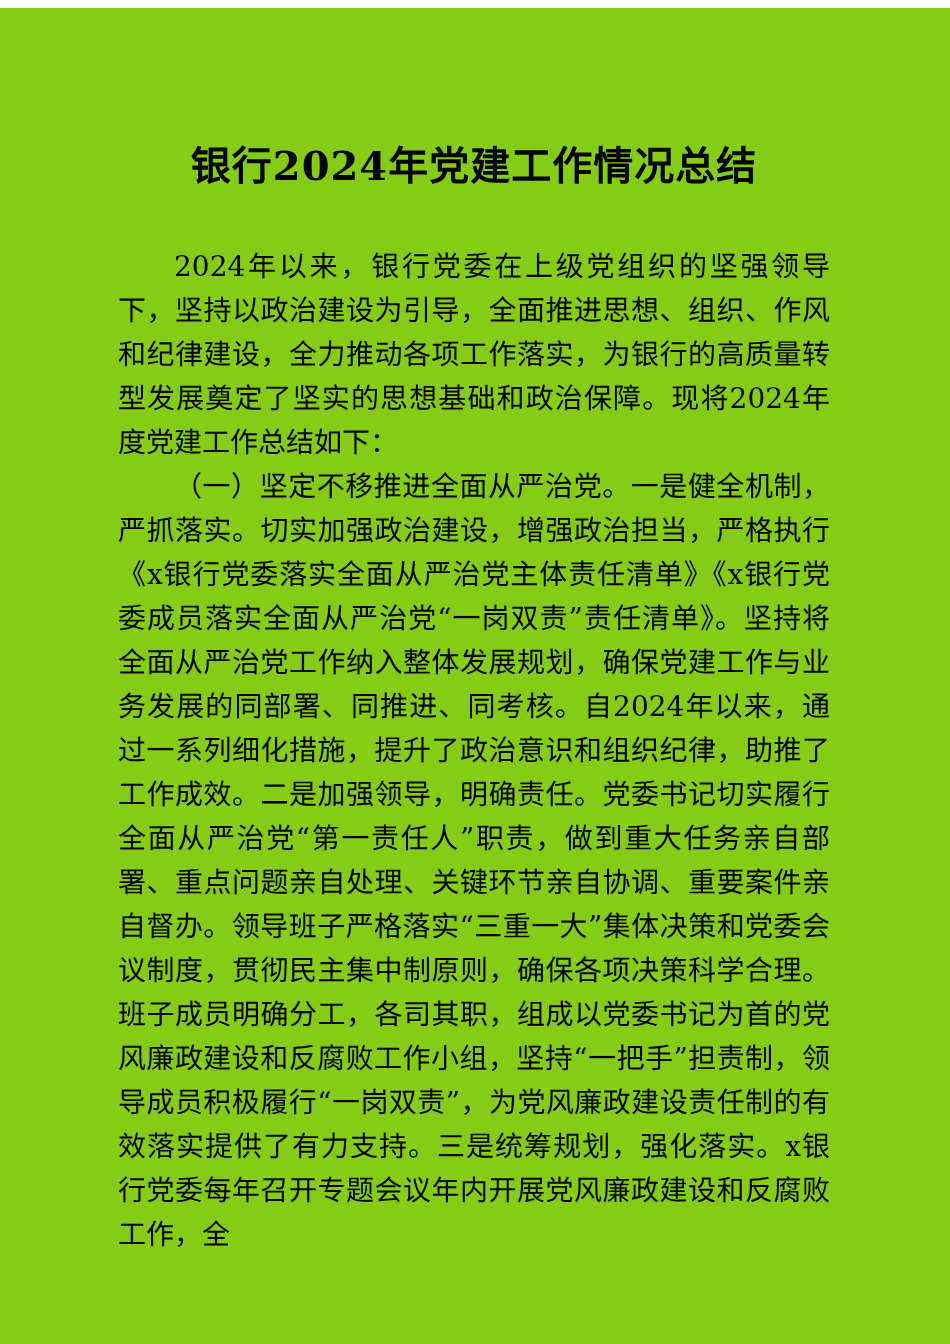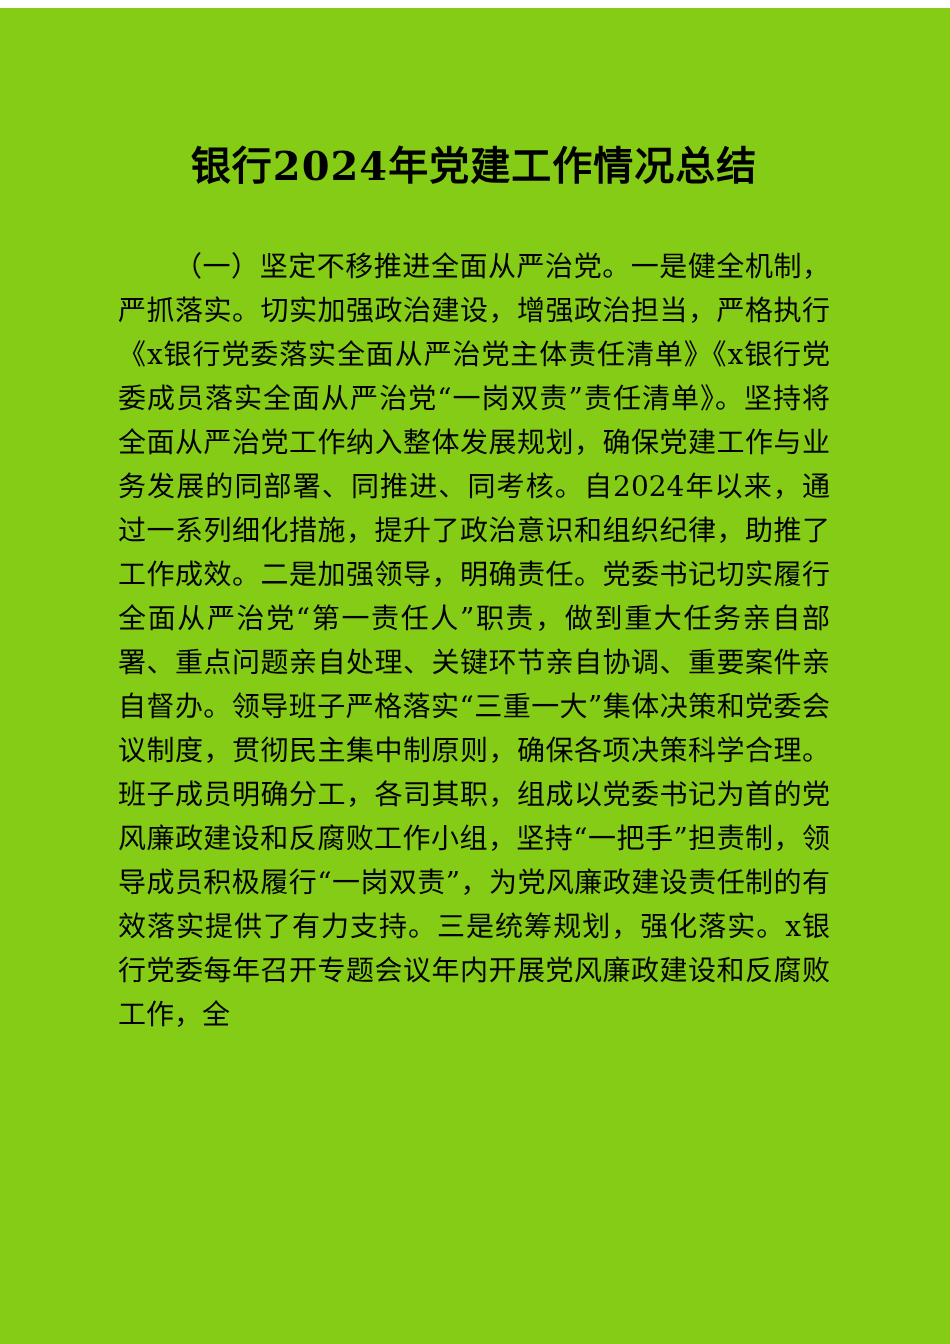--- a/index.html
+++ b/index.html
@@ -49,15 +49,16 @@
     text-align: left;
     font-family: "DejaVu Sans", "Liberation Sans", sans-serif;
   }
 </style>
 </head>
 <body>
 
 <div class="page">
   <div class="content">
     <h1 class="doc-title">银行2024年党建工作情况总结</h1>
+    <p class="body-para">2024年以来，银行党委在上级党组织的坚强领导下，坚持以政治建设为引导，全面推进思想、组织、作风和纪律建设，全力推动各项工作落实，为银行的高质量转型发展奠定了坚实的思想基础和政治保障。现将2024年度党建工作总结如下：</p>
     <p class="body-para">（一）坚定不移推进全面从严治党。一是健全机制，严抓落实。切实加强政治建设，增强政治担当，严格执行《x银行党委落实全面从严治党主体责任清单》《x银行党委成员落实全面从严治党“一岗双责”责任清单》。坚持将全面从严治党工作纳入整体发展规划，确保党建工作与业务发展的同部署、同推进、同考核。自2024年以来，通过一系列细化措施，提升了政治意识和组织纪律，助推了工作成效。二是加强领导，明确责任。党委书记切实履行全面从严治党“第一责任人”职责，做到重大任务亲自部署、重点问题亲自处理、关键环节亲自协调、重要案件亲自督办。领导班子严格落实“三重一大”集体决策和党委会议制度，贯彻民主集中制原则，确保各项决策科学合理。班子成员明确分工，各司其职，组成以党委书记为首的党风廉政建设和反腐败工作小组，坚持“一把手”担责制，领导成员积极履行“一岗双责”，为党风廉政建设责任制的有效落实提供了有力支持。三是统筹规划，强化落实。x银行党委每年召开专题会议年内开展党风廉政建设和反腐败工作，全</p>
   </div>
 </div>
 
 </body></html>

